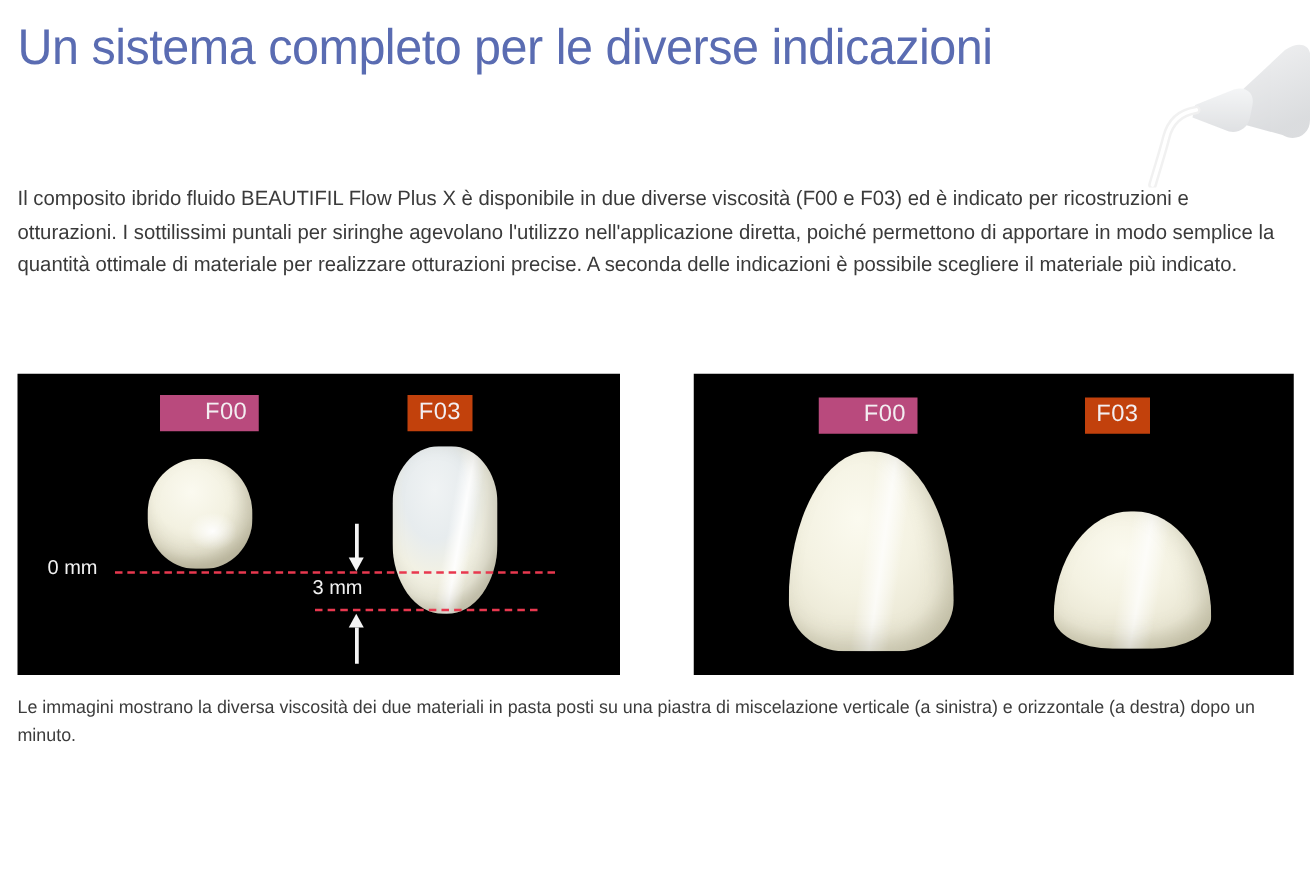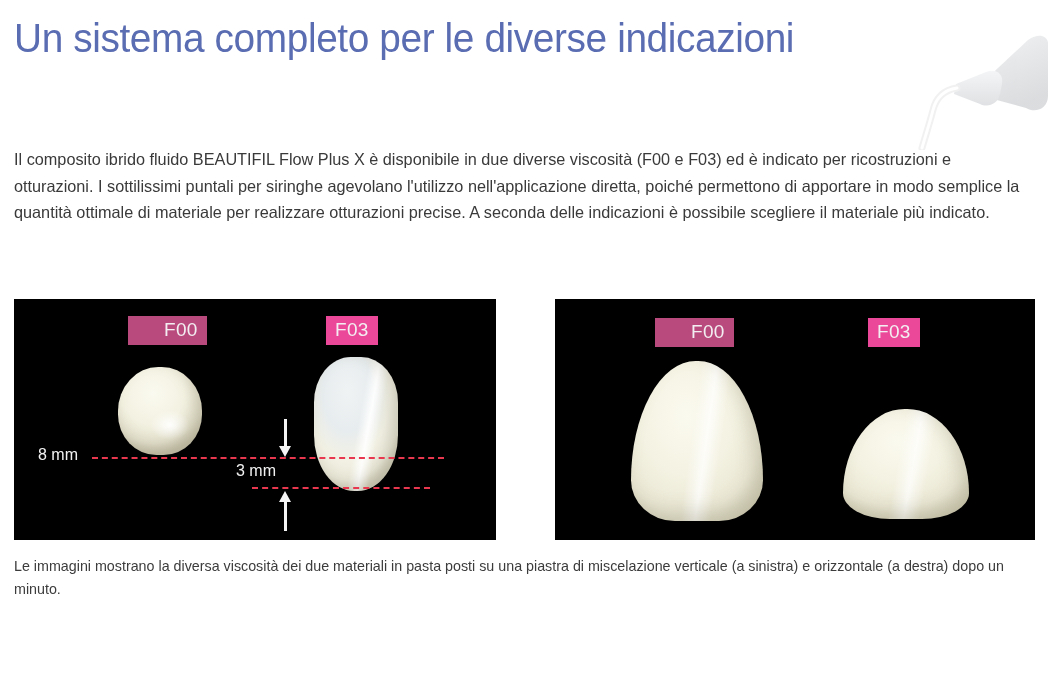--- a/index.html
+++ b/index.html
@@ -57,21 +57,21 @@
   .chip{
     position:absolute;
     color:#f3eef1;
     font-size:19px;
     line-height:26px;
     padding:1px 9px 2px 9px;
     letter-spacing:0.3px;
     white-space:nowrap;
   }
   .chip.f00{ background:#b94a7d;padding-left:36px; }
-  .chip.f03{ background:#ec4899; }
+  .chip.f03{ background:#c2410c; }
 
   .panel.left  .chip.f00{ left:114px; top:17px; }
   .panel.left  .chip.f03{ left:312px; top:17px; }
   .panel.right .chip.f00{ left:100px; top:19px; }
   .panel.right .chip.f03{ left:313px; top:19px; }
 
   
   .blob{ position:absolute; }
 
   .blob-f00-vert{
@@ -123,21 +123,21 @@
 
   
   .mm-label{
     position:absolute;
     color:#f2f2f2;
     font-size:16px;
     line-height:20px;
     white-space:nowrap;
   }
   .mm-0{ left:24px;  top:146px; }
-  .mm-3{ left:222px; top:162px; }
+  .mm-3{ left:236px; top:162px; }
 
   
   .arrow{ position:absolute; width:12px; }
   .arrow .shaft{
     position:absolute; left:5px; width:2.5px; background:#f5f5f5;
   }
   .arrow .head{
     position:absolute; left:0; width:0; height:0;
     border-left:6px solid transparent;
     border-right:6px solid transparent;
@@ -204,21 +204,21 @@
 
       <div class="arrow arrow-down">
         <div class="shaft"></div>
           <div class="head"></div>
       </div>
       <div class="arrow arrow-up">
         <div class="shaft"></div>
           <div class="head"></div>
       </div>
 
-      <div class="mm-label mm-0">8 mm</div>
+      <div class="mm-label mm-0">0 mm</div>
       <div class="mm-label mm-3">3 mm</div>
 
       <div class="chip f00">F00</div>
       <div class="chip f03">F03</div>
     </div>
 
     <div class="panel right">
 
       <div class="blob blob-f00-horiz"></div>
       <div class="blob blob-f03-horiz"></div>

